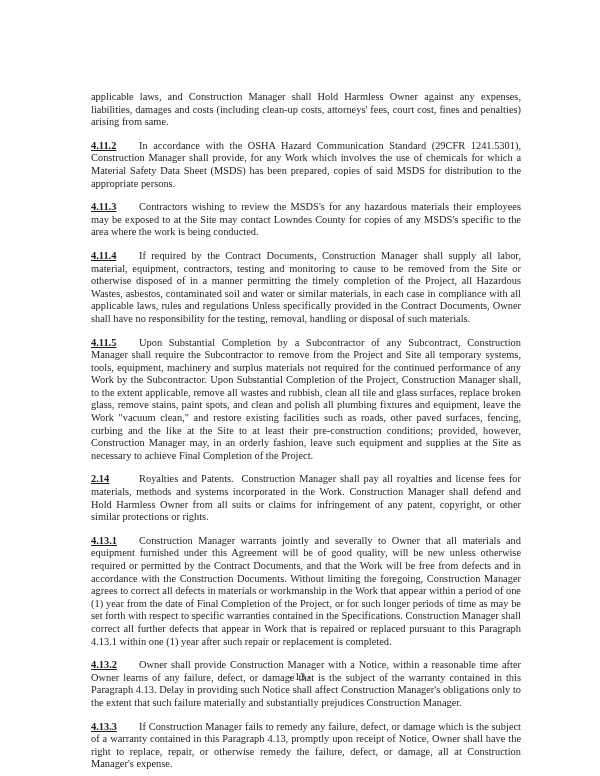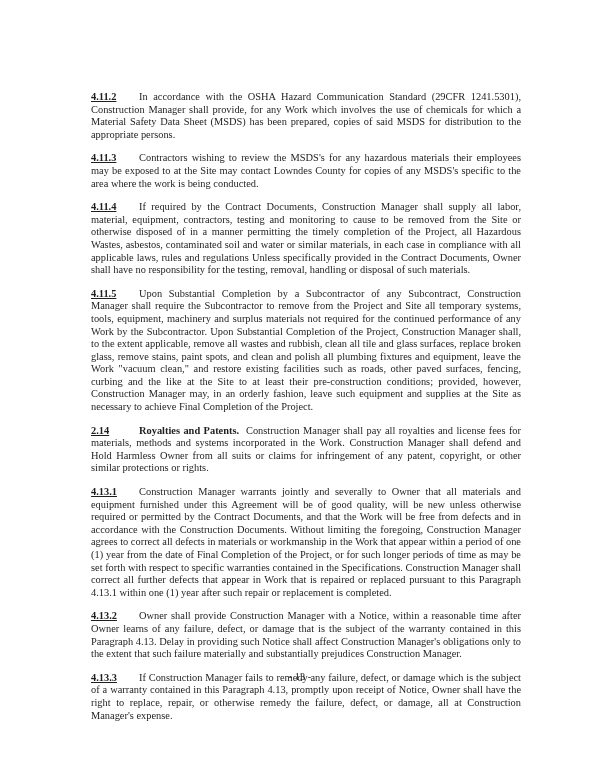--- a/index.html
+++ b/index.html
@@ -1,27 +1,30 @@
 <!DOCTYPE html>
 <html><head>
 <meta charset="utf-8">
 <style>
   html, body { margin:0; padding:0; }
   body { width:600px; height:776px; background:#ffffff; position:relative; overflow:hidden; }
   .page { position:absolute; left:91px; top:91px; width:430px; font-family:"Liberation Serif", serif; font-size:10.4px; line-height:12.6px; color:#1e1e1e; }
   .para { margin:0 0 11px 0; text-align:justify; }
   .num { font-weight:bold; display:inline-block; width:48px;text-decoration:underline; }
   .heading { font-weight:bold; }
-  .title { font-weight:bold;margin-top:18px; }
+  .title { font-weight:normal;margin-top:18px; }
   .footer { position:absolute; top:671px; left:0; width:600px; text-align:center; font-family:"Liberation Serif", serif; font-size:10.4px; color:#1e1e1e; }
 </style>
 </head>
 <body>
 
 <div class="page">
+  <p class="para">
+    <span>applicable laws, and Construction Manager shall Hold Harmless Owner against any expenses, liabilities, damages and costs (including clean-up costs, attorneys' fees, court cost, fines and penalties) arising from same.</span>
+  </p>
   <p class="para">
     <span class="num">4.11.2</span><span>In accordance with the OSHA Hazard Communication Standard (29CFR 1241.5301), Construction Manager shall provide, for any Work which involves the use of chemicals for which a Material Safety Data Sheet (MSDS) has been prepared, copies of said MSDS for distribution to the appropriate persons.</span>
   </p>
   <p class="para">
     <span class="num">4.11.3</span><span>Contractors wishing to review the MSDS's for any hazardous materials their employees may be exposed to at the Site may contact Lowndes County for copies of any MSDS's specific to the area where the work is being conducted.</span>
   </p>
   <p class="para">
     <span class="num">4.11.4</span><span>If required by the Contract Documents, Construction Manager shall supply all labor, material, equipment, contractors, testing and monitoring to cause to be removed from the Site or otherwise disposed of in a manner permitting the timely completion of the Project, all Hazardous Wastes, asbestos, contaminated soil and water or similar materials, in each case in compliance with all applicable laws, rules and regulations  Unless specifically provided in the Contract Documents, Owner shall have no responsibility for the testing, removal, handling or disposal of such materials.</span>
   </p>
   <p class="para">

